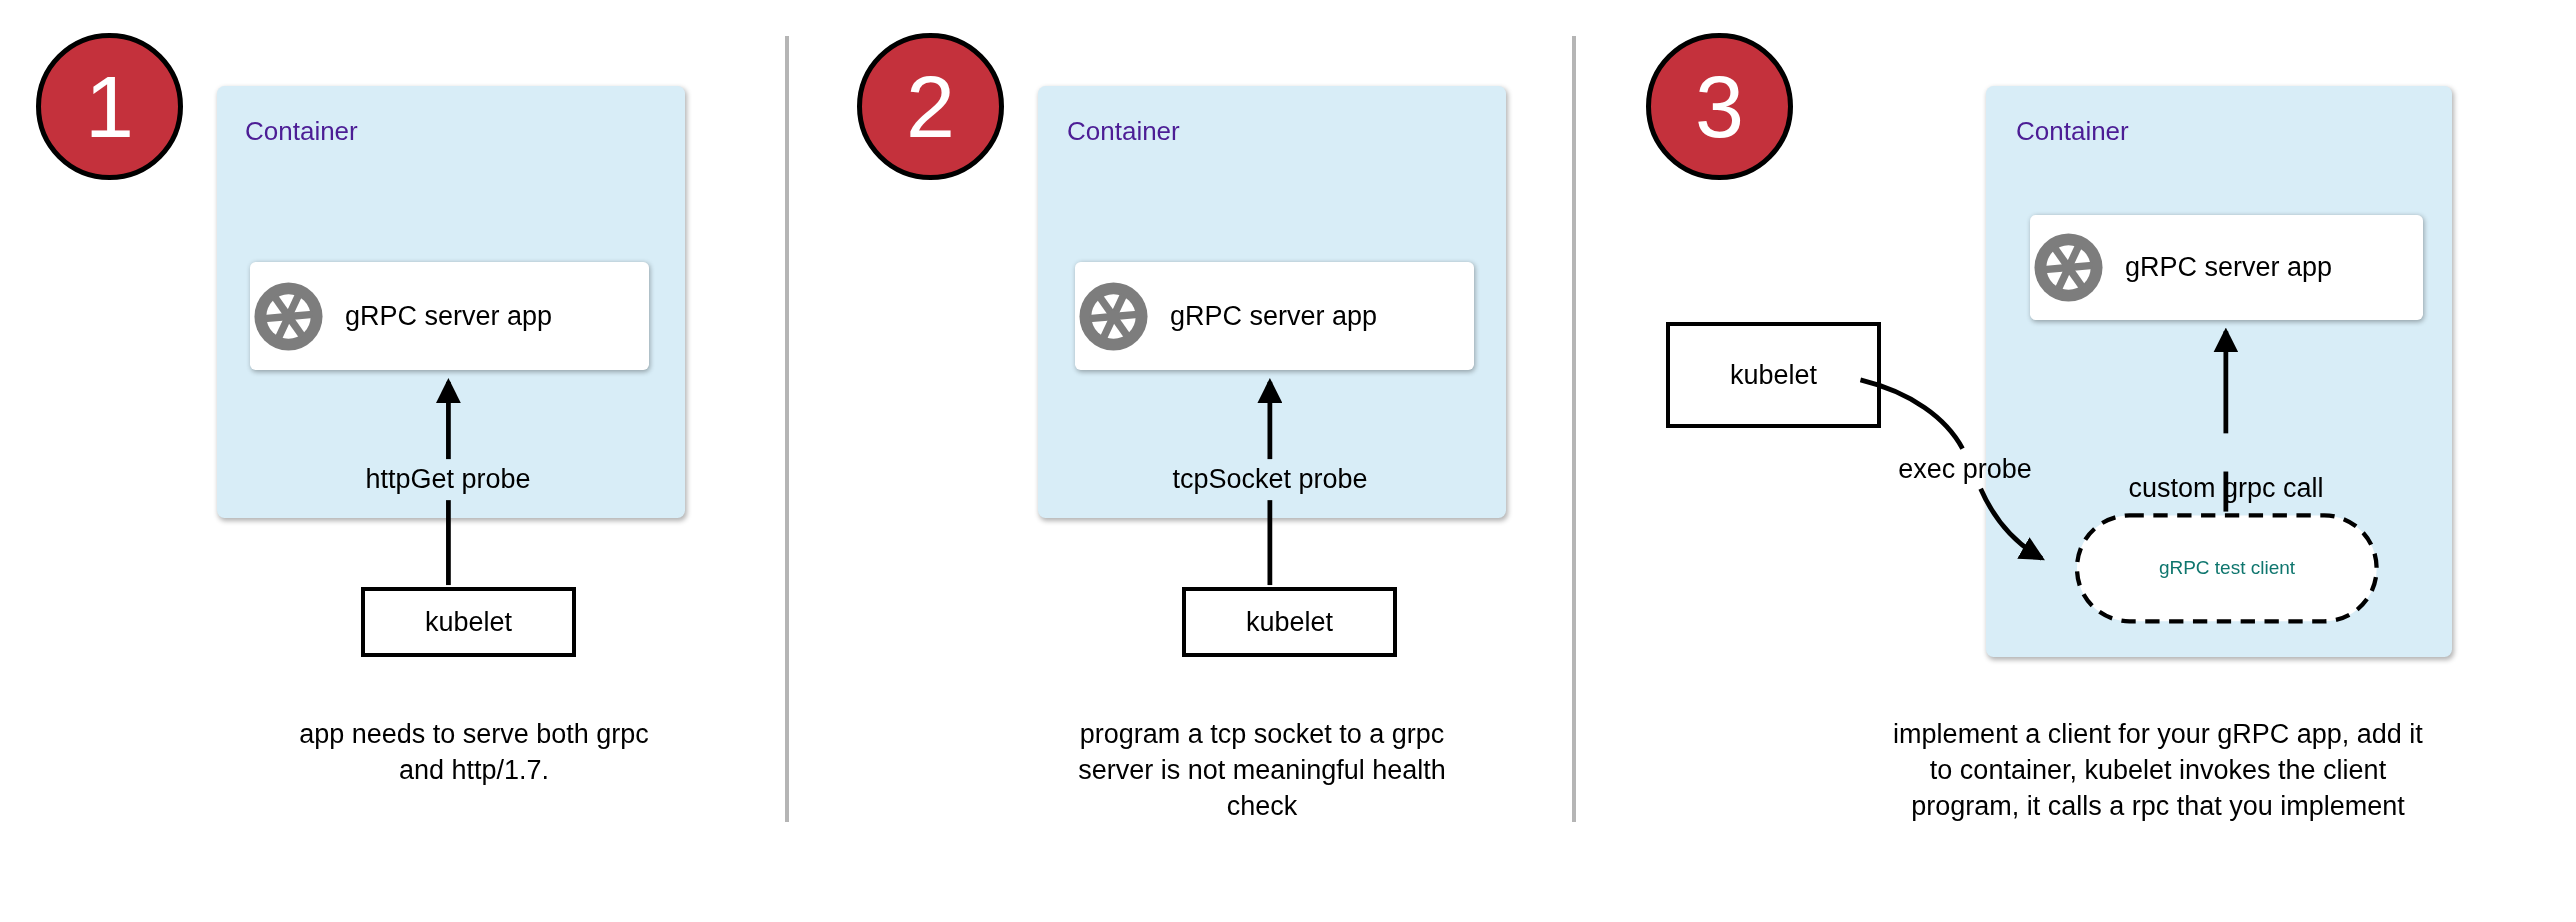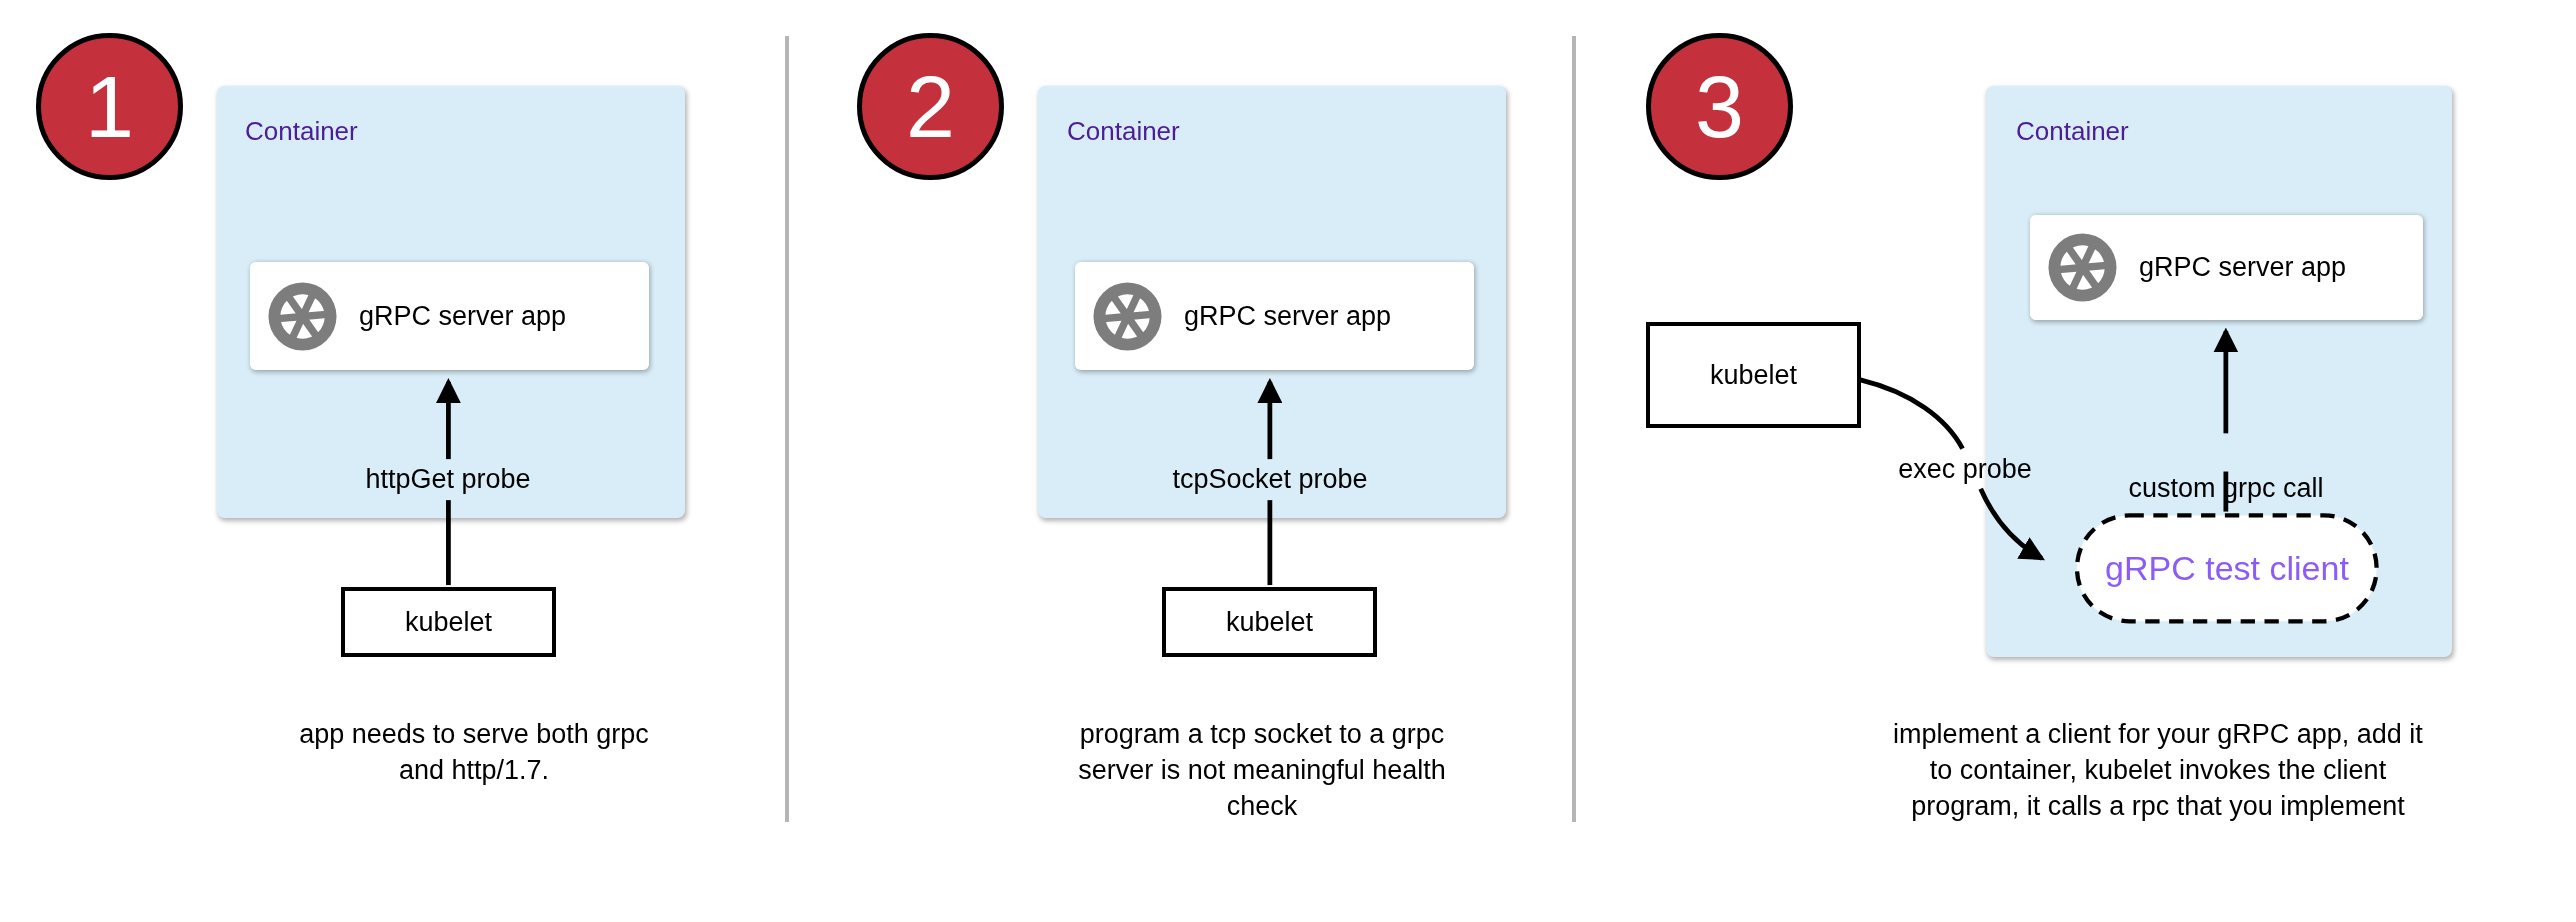--- a/index.html
+++ b/index.html
@@ -17,42 +17,42 @@
     position:absolute;background:#d8edf7;border-radius:7.6px;
     box-shadow:1.9px 2.9px 5.7px rgba(0,0,0,0.30);
   }
   .container-label{
     position:absolute;font-size:26px;color:#4c1d95;line-height:32px;
   }
   .app-box{
     position:absolute;background:#ffffff;border-radius:5.7px;
     box-shadow:1px 1.9px 5.7px rgba(0,0,0,0.32);
     display:flex;align-items:center;gap:21px;
-    padding-left:17px;box-sizing:border-box;
+    padding-left:3px;box-sizing:border-box;
   }
   .app-box .app-label{font-size:27px;color:#000;}
   .aperture{width:71px;height:71px;flex:0 0 auto;}
   .kubelet-box{
     position:absolute;background:#fff;border:4.8px solid #000;box-sizing:border-box;
-    display:flex;align-items:center;justify-content:center;font-size:27px;
+    display:flex;align-items:center;justify-content:center;font-size:27px;margin-left:20px;
   }
   .lbl{
     position:absolute;font-size:27px;color:#000;text-align:center;
     white-space:pre-line;line-height:36px;
   }
   .lbl .b{font-weight:400;}
   .caption{
     position:absolute;font-size:27px;color:#000;text-align:center;
     white-space:pre-line;line-height:36px;
   }
   .divider{position:absolute;width:3.8px;background:#b5b5b5;}
   .overlay{position:absolute;left:0;top:0;pointer-events:none;}
   .test-client-label{
     position:absolute;display:flex;align-items:center;justify-content:center;
-    font-size:34px;color:#8b5cf6;
+    font-size:19px;color:#0f766e;
   }
 </style>
 </head>
 <body>
 
 <div class="canvas">
 
   <div class="badge" style="left:36px;top:33px;">
     <span>1</span>
   </div>

